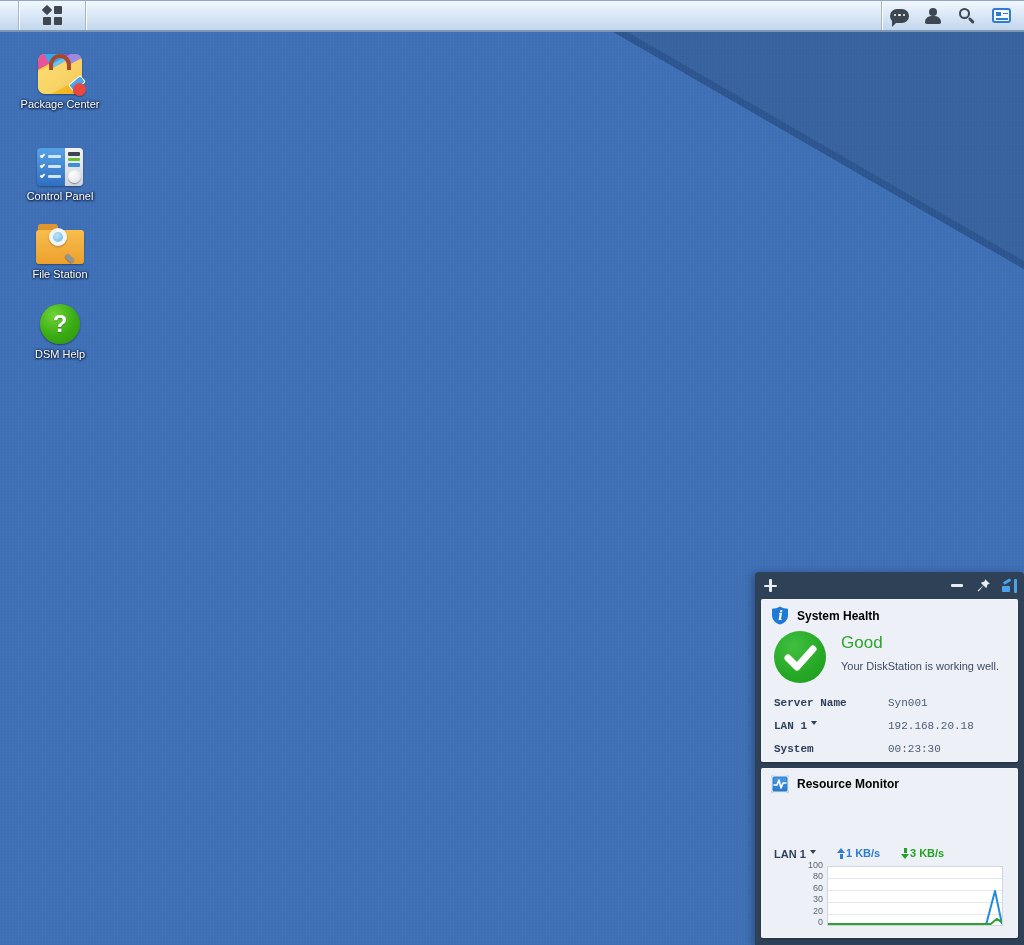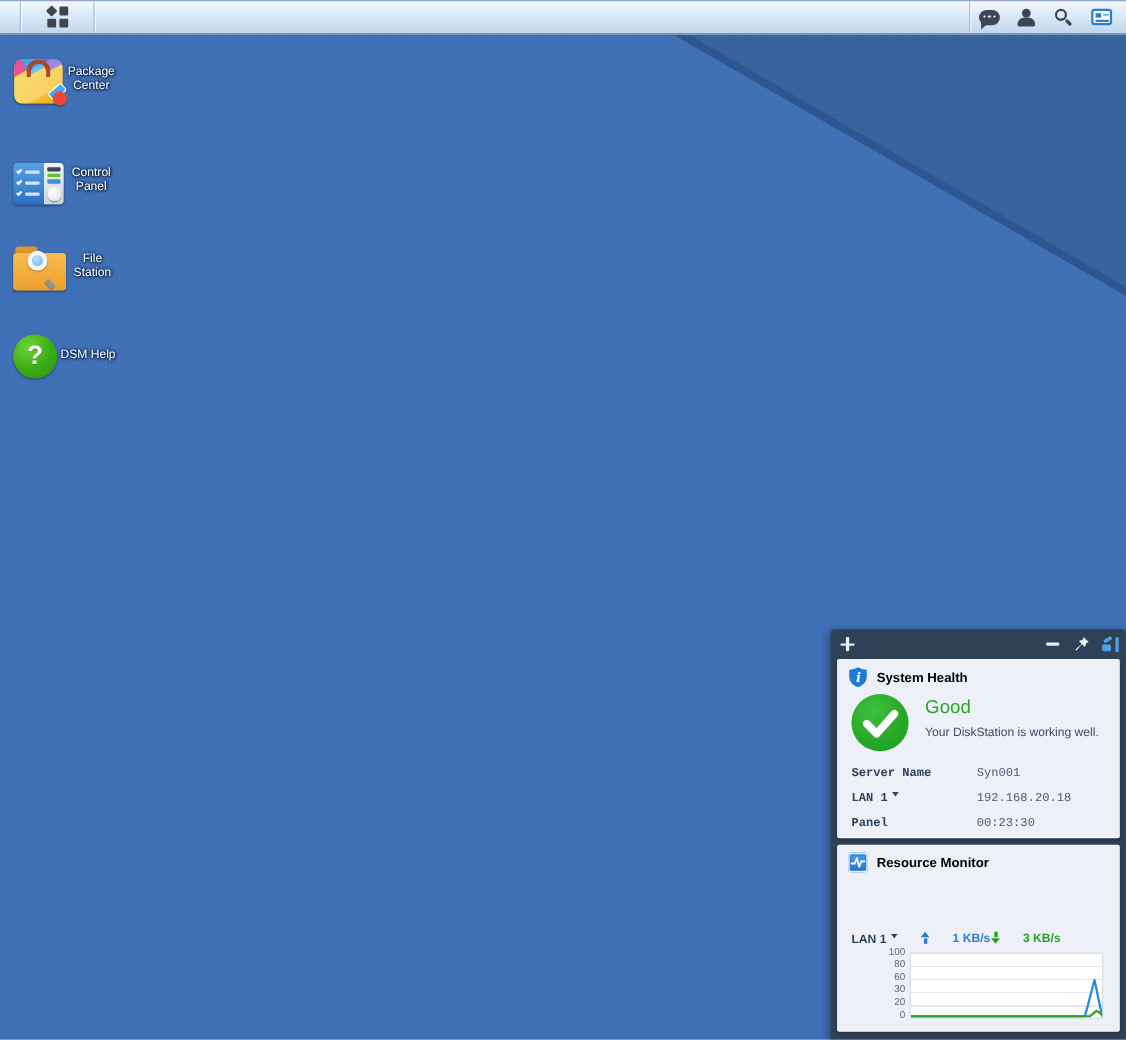--- a/index.html
+++ b/index.html
@@ -45,21 +45,21 @@
   
   .desktop {
     position:absolute; top:32px; left:0; width:1024px; height:913px;
     background:
       repeating-linear-gradient(90deg, rgba(255,255,255,0.015) 0 1px, rgba(0,0,0,0) 1px 3px),
       repeating-linear-gradient(0deg, rgba(0,0,30,0.02) 0 1px, rgba(0,0,0,0) 1px 3px),
       linear-gradient(30deg, #3f70b6 0%, #3f70b6 84.2%, #2d5690 84.25%, #2d5690 84.75%, #38639f 84.8%, #38639f 100%);
   }
 
   
-  .desk-icon { position:absolute; left:12px; width:96px; display:flex; flex-direction:row; align-items:center; cursor:pointer; }
+  .desk-icon { position:absolute; left:12px; width:96px; display:flex; flex-direction:column; align-items:center; cursor:pointer; }
   .desk-icon .art { height:48px; display:flex; align-items:flex-end; justify-content:center; }
   .desk-icon .lbl {
     margin-top:4px; width:82px; text-align:center; font-size:11px; line-height:13px; color:#ffffff;
     text-shadow:0 1px 2px rgba(8,26,58,.95), 0 0 3px rgba(8,26,58,.85), 1px 0 2px rgba(8,26,58,.85);
   }
 
   
   .art-bag { position:relative; width:46px; height:44px; }
   .bag-body { position:absolute; bottom:0; left:1px; width:44px; height:40px; border-radius:7px; overflow:hidden;
     background:linear-gradient(135deg, #ffd23e 0%, #f6c42c 55%, #eead1a 100%); box-shadow:0 1px 2px rgba(0,0,30,.4); }
@@ -133,21 +133,21 @@
   .sh-value { position:absolute; left:127px; top:4px; font-size:11px; color:#4c5a70; }
   .dd-caret { display:inline-block; margin-left:4px; width:0; height:0; border:3.5px solid transparent; border-top:4.5px solid #2e3f5c; vertical-align:1px; }
 
   
   .rm-row { position:absolute; height:18px; width:100%; }
   .rm-label { position:absolute; left:13px; top:2px; font-size:11px; font-weight:bold; color:#2e3f5c; }
   .meter-track { position:absolute; left:76px; top:5px; width:122px; height:7px; background:#d6dae0; border-radius:3px;
     box-shadow:inset 0 1px 1px rgba(0,20,50,.18); overflow:hidden; }
   .meter-fill { height:100%; background:linear-gradient(#57a2e8, #2f7fd6); border-radius:3px 0 0 3px; }
   .meter-pct { position:absolute; left:205px; top:2px; font-size:11px; color:#3c4a63; }
-  .traf { position:absolute; top:1px; display:flex; gap:20px; font-size:11px; font-weight:bold; }
+  .traf { position:absolute; top:1px; display:flex; align-items:center; gap:0; font-size:11px; font-weight:bold; }
   .traf-up { left:76px; color:#2e7cd0; }
   .traf-down { left:140px; color:#23a123; }
   .arr { position:relative; width:9px; height:11px; }
   .arr .tri { position:absolute; left:0; width:0; height:0; border:4.5px solid transparent; }
   .arr .stem { position:absolute; left:3px; width:3px; height:5px; }
   .arr-up .tri { top:0; border-bottom:5.5px solid #2e7cd0; border-top:none; }
   .arr-up .stem { bottom:0; background:#2e7cd0; }
   .arr-down .tri { bottom:0; border-top:5.5px solid #23a123; border-bottom:none; }
   .arr-down .stem { top:0; background:#23a123; }
 
@@ -313,21 +313,21 @@
       <div class="sh-rows">
         <div class="sh-row">
           <span class="sh-label">Server Name</span>
           <span class="sh-value">Syn001</span>
         </div>
         <div class="sh-row">
           <span class="sh-label"><span>LAN 1</span><span class="dd-caret"></span></span>
           <span class="sh-value">192.168.20.18</span>
         </div>
         <div class="sh-row">
-          <span class="sh-label">Panel</span>
+          <span class="sh-label">System</span>
           <span class="sh-value">00:23:30</span>
         </div>
       </div>
     </div>
 
     <div class="widget-card card-rm">
       <div class="card-title-row">
         <span class="rm-icon">
           <svg width="18" height="18" viewBox="0 0 18 18">
               <polyline points="3,10 6,10 8,5 10,13 12,8 15,8" fill="none" stroke="#ffffff" stroke-width="1.6" stroke-linejoin="round" stroke-linecap="round"></polyline>

